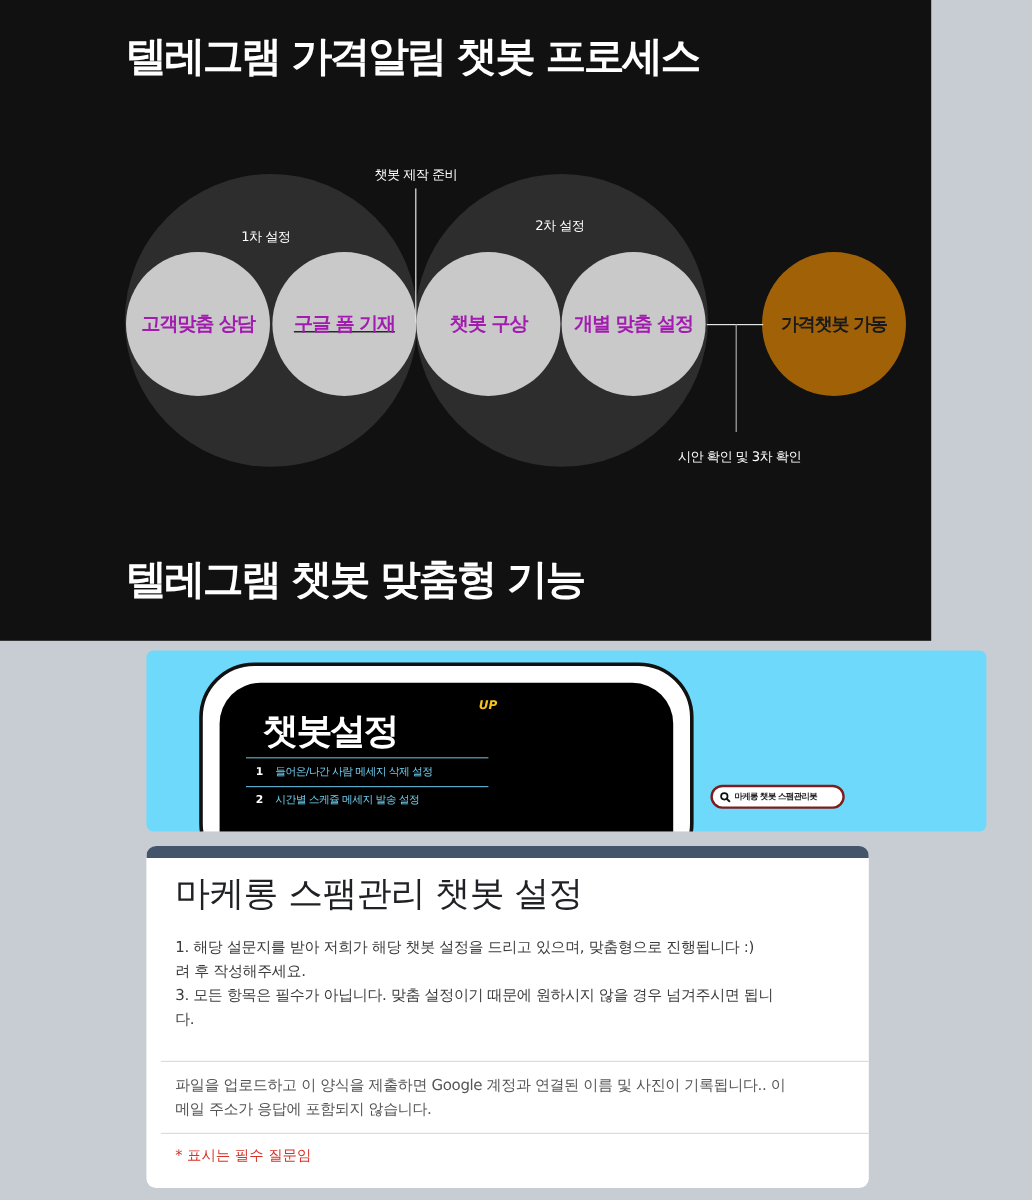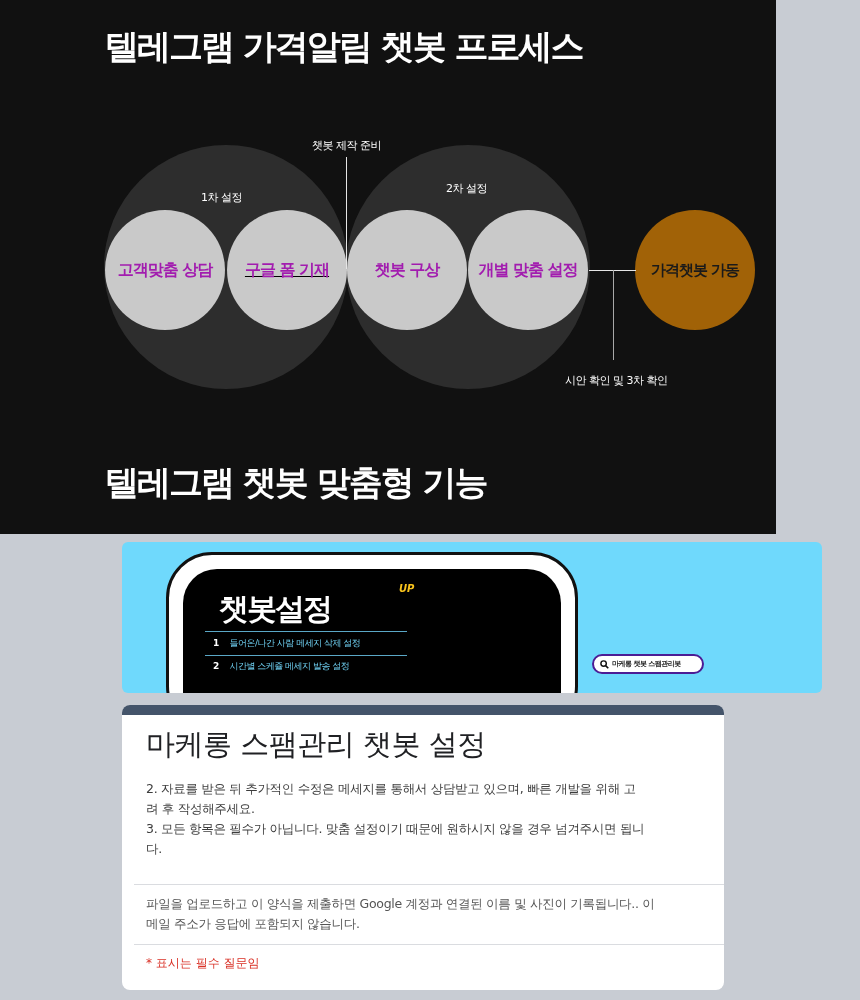--- a/index.html
+++ b/index.html
@@ -21,21 +21,21 @@
   .line { position: absolute; background: #e6e6e6; }
 
   .banner { position: absolute; left: 122px; top: 542px; width: 700px; height: 151px; background: #6fd9fc; border-radius: 6px; overflow: hidden; }
   .phone-outer { position: absolute; left: 44px; top: 10px; width: 412px; height: 180px; background: #ffffff; border: 3px solid #111; border-radius: 46px; }
   .phone-inner { position: absolute; left: 14px; top: 14px; width: 378px; height: 170px; background: #000; border-radius: 34px; }
   .bn-title { position: absolute; left: 36px; top: 20px; font-size: 30px; font-weight: bold; color: #fff; letter-spacing: -2px; }
   .bn-up { position: absolute; left: 172px; top: 14px; font-size: 10px; font-weight: bold; font-style: italic; color: #f7c21c; margin-left: 44px; }
   .bn-rule { position: absolute; left: 22px; width: 202px; height: 1px; background: #5aa7c6; }
   .bn-item { position: absolute; left: 22px; font-size: 9px; color: #6fd0f2; white-space: nowrap; letter-spacing: -0.5px; }
   .bn-item .num { display: inline-block; width: 22px; text-align: center; color: #fff; font-weight: bold; }
-  .pill { position: absolute; left: 470px; top: 112px; width: 112px; height: 20px; background: #fff; border: 2px solid #4c1d95; border-radius: 10px; font-size: 7px; color: #222; display: flex; align-items: center; padding-left: 6px; white-space: nowrap; letter-spacing: -0.5px; font-weight: bold; }
+  .pill { position: absolute; left: 470px; top: 112px; width: 112px; height: 20px; background: #fff; border: 2px solid #7f1d1d; border-radius: 10px; font-size: 7px; color: #222; display: flex; align-items: center; padding-left: 6px; white-space: nowrap; letter-spacing: -0.5px; font-weight: bold; }
   .pill svg { margin-right: 3px; }
 
   .card { position: absolute; left: 122px; top: 705px; width: 602px; height: 285px; background: #ffffff; border-radius: 8px; overflow: hidden; }
   .card-top { height: 10px; background: #44546a; }
   .form-title { position: absolute; left: 24px; top: 20px; font-size: 29px; color: #202124; white-space: nowrap; letter-spacing: -0.5px; }
   .form-desc { position: absolute; left: 24px; top: 74px; width: 560px; font-size: 12.5px; line-height: 20px; color: #3c3c3c; }
   .form-desc div { white-space: nowrap; letter-spacing: -0.3px; }
   .sep { position: absolute; left: 12px; width: 590px; height: 1px; background: #dadce0; }
   .form-notice { position: absolute; left: 24px; top: 189px; font-size: 12.5px; line-height: 20px; color: #555; }
   .form-notice div { white-space: nowrap; letter-spacing: -0.3px; }
@@ -103,21 +103,21 @@
       <line x1="6.2" y1="6.2" x2="9.2" y2="9.2" stroke="#111" stroke-width="1.8"></line>
     </svg>
     <span>마케롱 챗봇 스팸관리봇</span>
   </div>
 </div>
 
 <div class="card">
   <div class="card-top"></div>
   <div class="form-title">마케롱 스팸관리 챗봇 설정</div>
   <div class="form-desc">
-    <div>2. 자료를 받은 뒤 추가적인 수정은 메세지를 통해서 상담받고 있으며, 빠른 개발을 위해 고</div>
+    <div>1. 해당 설문지를 받아 저희가 해당 챗봇 설정을 드리고 있으며, 맞춤형으로 진행됩니다 :)</div>
     <div>려 후 작성해주세요.</div>
     <div>3. 모든 항목은 필수가 아닙니다. 맞춤 설정이기 때문에 원하시지 않을 경우 넘겨주시면 됩니</div>
     <div>다.</div>
   </div>
   <div class="sep" style="top:179px;"></div>
   <div class="form-notice">
     <div>파일을 업로드하고 이 양식을 제출하면 Google 계정과 연결된 이름 및 사진이 기록됩니다.. 이</div>
     <div>메일 주소가 응답에 포함되지 않습니다.</div>
   </div>
   <div class="sep" style="top:239px;"></div>

